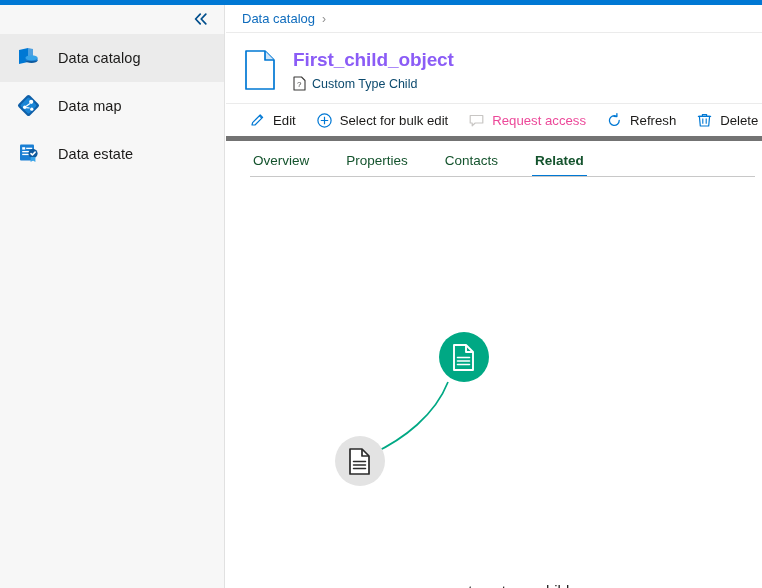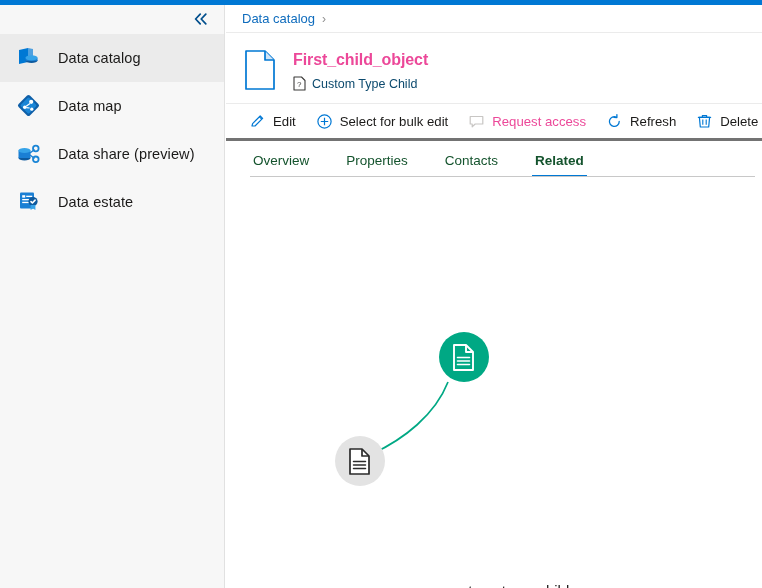--- a/index.html
+++ b/index.html
@@ -132,23 +132,23 @@
     height: 42px;
     flex: 0 0 36px;
     margin-right: 14px;
     margin-top: 2px;
   }
   .title-texts {
     display: flex;
     flex-direction: column;
   }
   .entity-title {
-    font-size: 16px;
+    font-size: 19px;
     font-weight: bold;
-    color: #ec4899;
+    color: #8b5cf6;
     line-height: 25px;
     letter-spacing: -0.1px;
   }
   .entity-subtitle-row {
     display: flex;
     align-items: center;
     margin-top: 4px;
   }
   .subtype-icon {
     width: 13px;
@@ -160,21 +160,21 @@
     font-size: 12.5px;
     color: #0c4a6e;
   }
 
   
   .toolbar {
     display: flex;
     align-items: center;
     height: 37px;
     padding-left: 17px;
-    border-bottom: 3px solid #737373;
+    border-bottom: 5px solid #737373;
     box-sizing: border-box;
   }
   .tb-btn {
     display: flex;
     align-items: center;
     height: 30px;
     padding: 0 6px;
     margin-right: 8px;
     cursor: pointer;
     white-space: nowrap;
@@ -296,33 +296,20 @@
             <rect x="6.5" y="6.5" width="12" height="12" rx="1.5" transform="rotate(45 12.5 12.5)" fill="#1a85d6"></rect>
             <circle cx="15.2" cy="8.8" r="2.1" fill="#ffffff"></circle>
             <circle cx="8.8" cy="14.3" r="1.8" fill="#ffffff"></circle>
             <circle cx="15.8" cy="16.2" r="1.6" fill="#ffffff"></circle>
             <path d="M14 10.4 L10.2 13.2 M13.6 15 L10.4 14.7" stroke="#ffffff" stroke-width="1.2"></path>
           </svg>
         </span>
         <span class="nav-label">Data map</span>
       </div>
 
-      <div class="nav-item">
-        <span class="nav-icon">
-          <svg width="26" height="26" viewBox="0 0 26 26">
-            <ellipse cx="8.5" cy="17" rx="6" ry="2.4" fill="#0e5a9e"></ellipse>
-            <rect x="2.5" y="9.5" width="12" height="7.5" fill="#1a7fd4"></rect>
-            <ellipse cx="8.5" cy="9.5" rx="6" ry="2.4" fill="#36a3e8"></ellipse>
-            <path d="M14 12 L18.5 8.5 M14 14 L18.5 17.5" stroke="#1a7fd4" stroke-width="1.4" fill="none"></path>
-            <circle cx="19.8" cy="7.5" r="2.8" fill="none" stroke="#1a85d6" stroke-width="1.8"></circle>
-            <circle cx="19.8" cy="18.3" r="2.8" fill="none" stroke="#1a85d6" stroke-width="1.8"></circle>
-          </svg>
-        </span>
-        <span class="nav-label">Data share (preview)</span>
-      </div>
 
 
       <div class="nav-item">
         <span class="nav-icon">
           <svg width="26" height="26" viewBox="0 0 26 26">
             <rect x="4" y="3.5" width="14" height="16" rx="1" fill="#1a7fd4"></rect>
             <rect x="6.2" y="6.2" width="3" height="2.4" fill="#ffffff"></rect>
             <rect x="10.2" y="6.7" width="6" height="1.3" fill="#ffffff"></rect>
             <rect x="6.2" y="10" width="10" height="1.3" fill="#ffffff"></rect>
             <rect x="6.2" y="12.8" width="7" height="1.3" fill="#ffffff"></rect>

